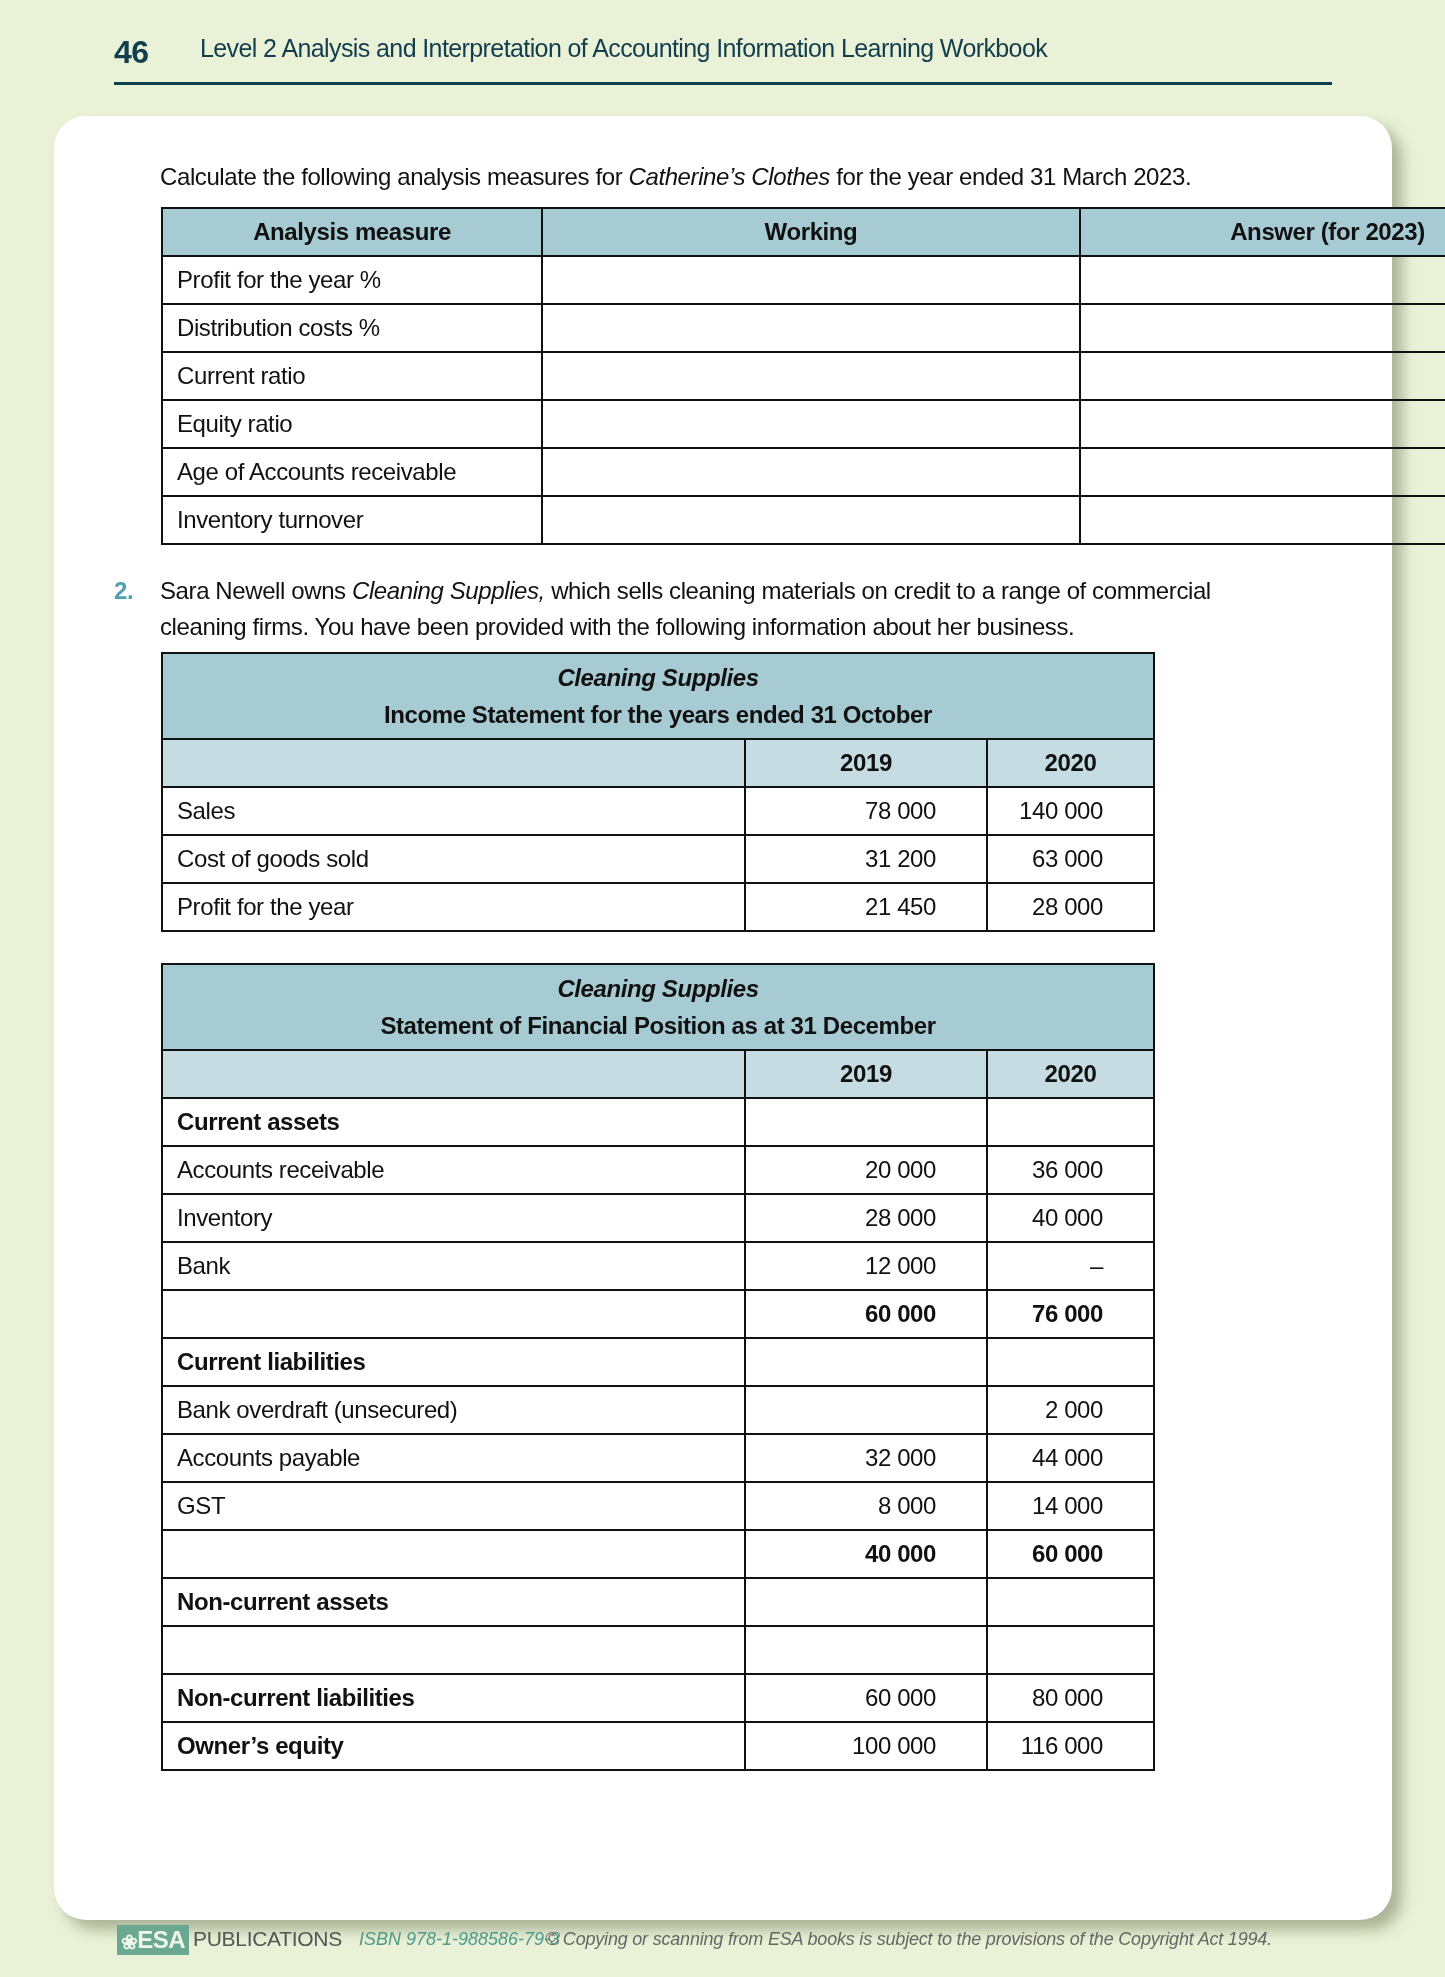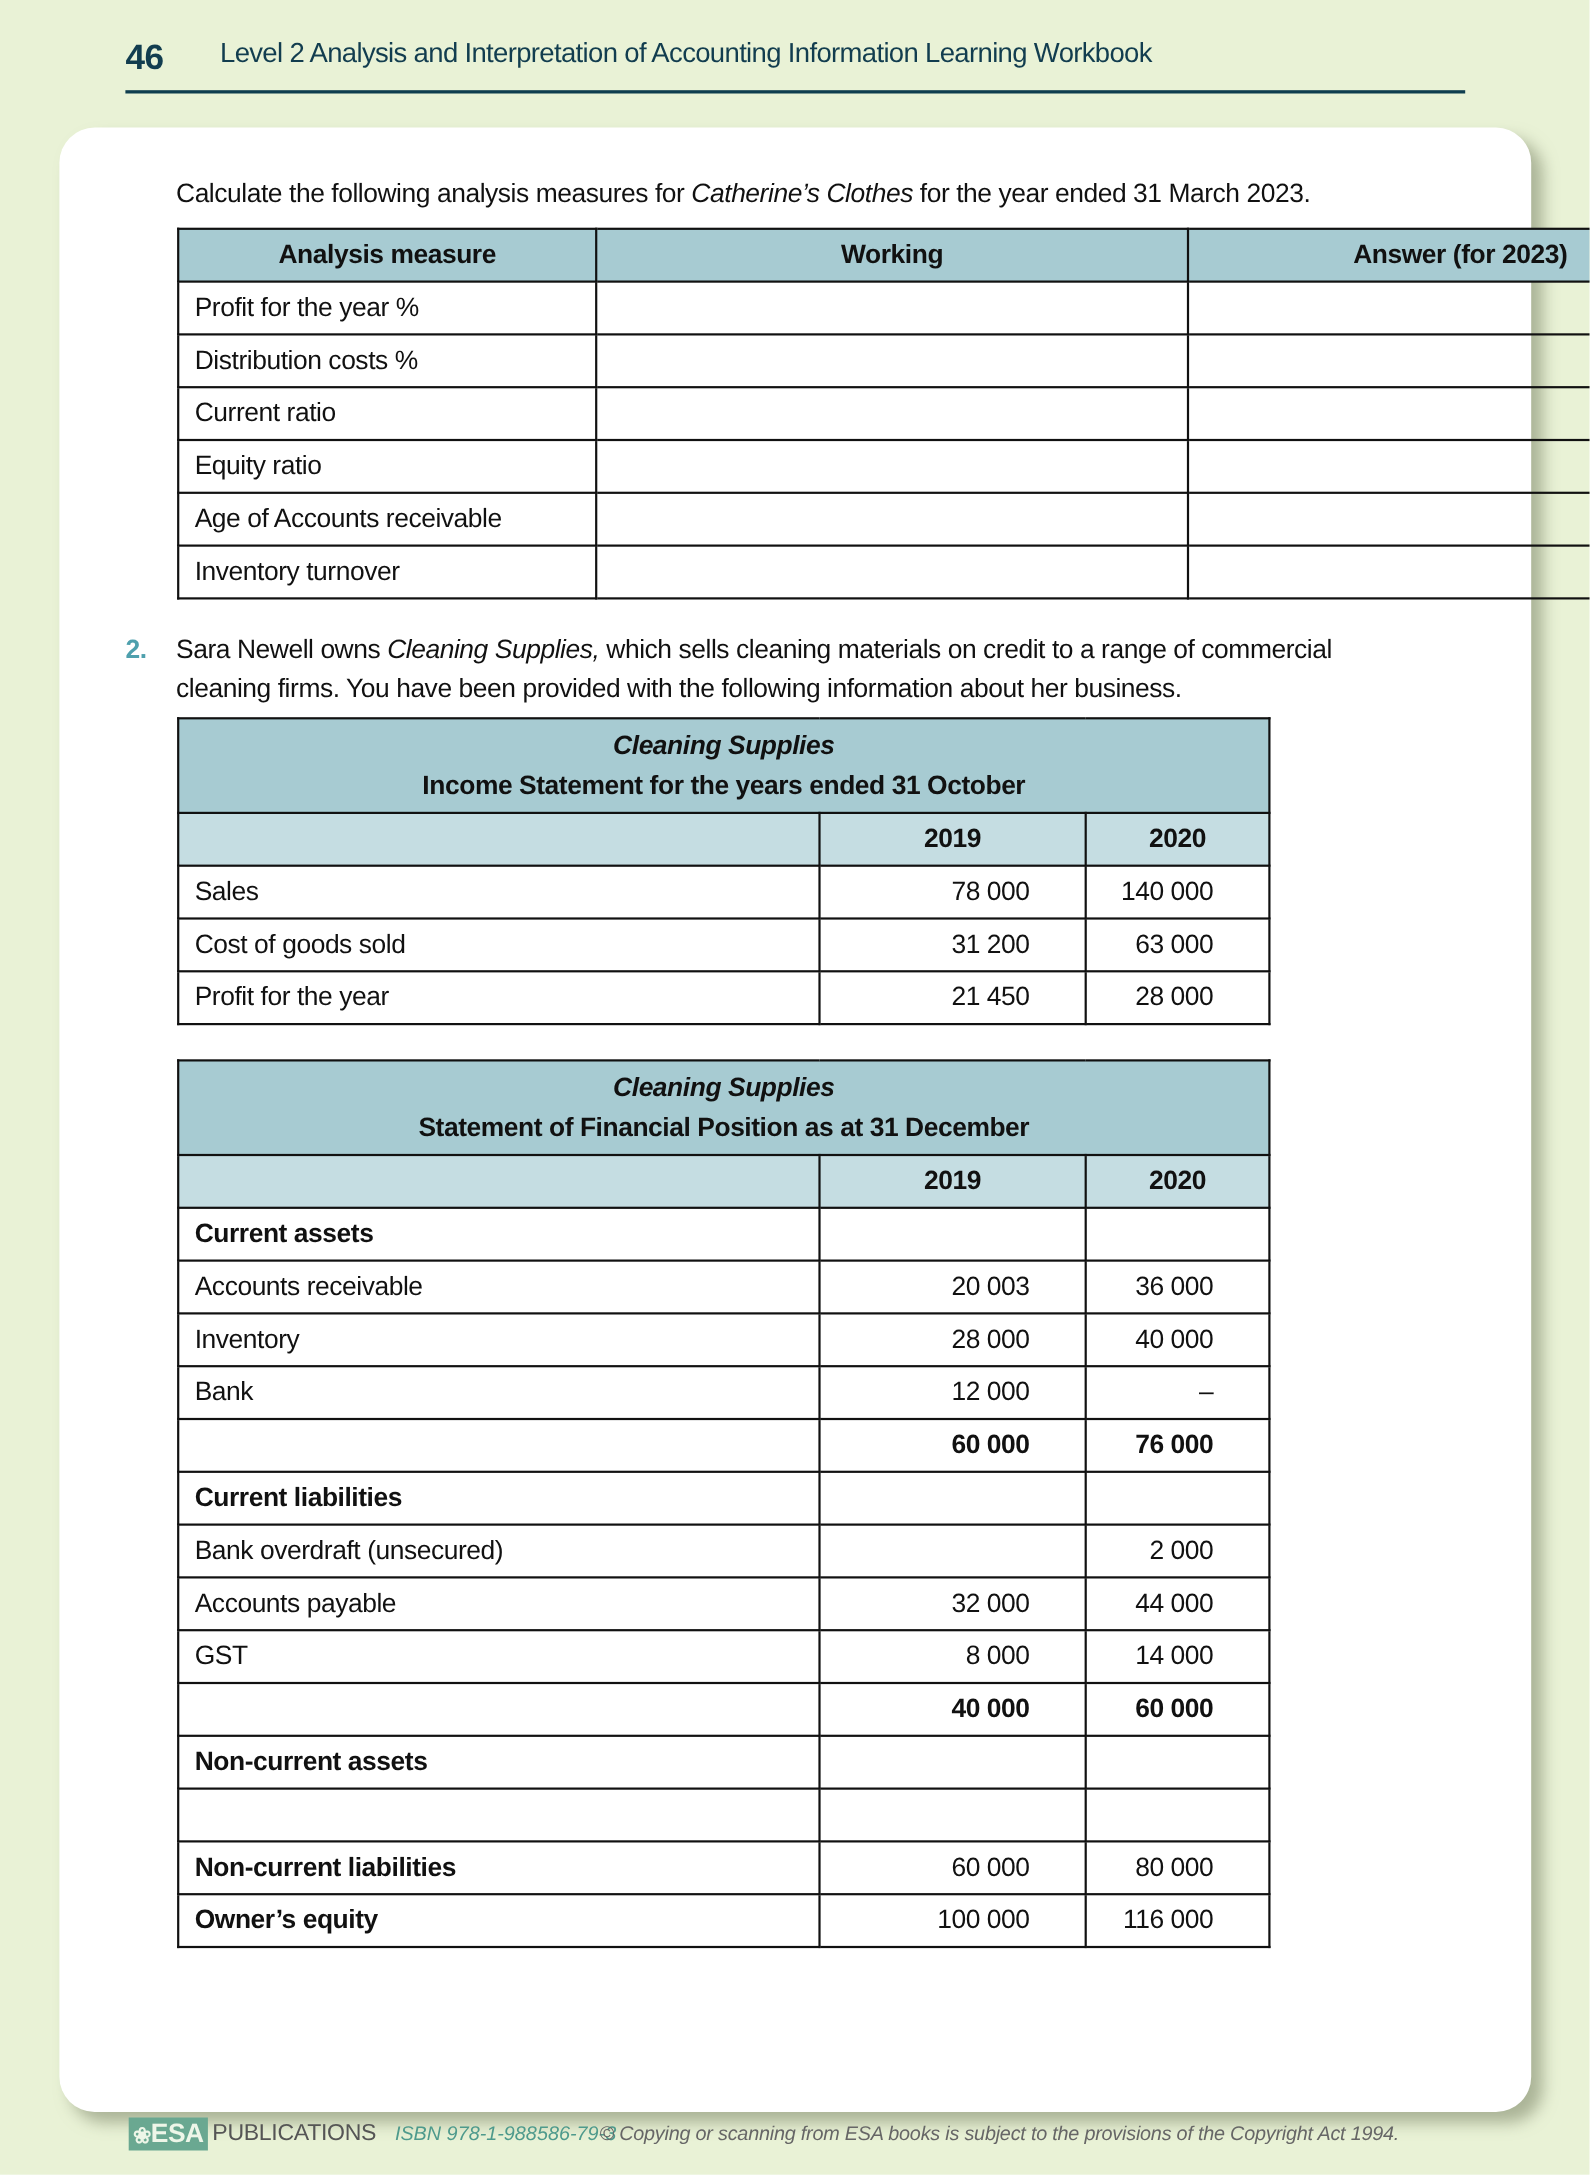--- a/index.html
+++ b/index.html
@@ -160,21 +160,21 @@
     </tr>
   </thead>
   <tbody id="sofp-body">
       <tr>
         <td class="lbl b">Current assets</td>
         <td class="v b"></td>
         <td class="v2 b"></td>
       </tr>
       <tr>
         <td class="lbl">Accounts receivable</td>
-        <td class="v">20 003</td>
+        <td class="v">20 000</td>
         <td class="v2">36 000</td>
       </tr>
       <tr>
         <td class="lbl">Inventory</td>
         <td class="v">28 000</td>
         <td class="v2">40 000</td>
       </tr>
       <tr>
         <td class="lbl">Bank</td>
         <td class="v">12 000</td>

